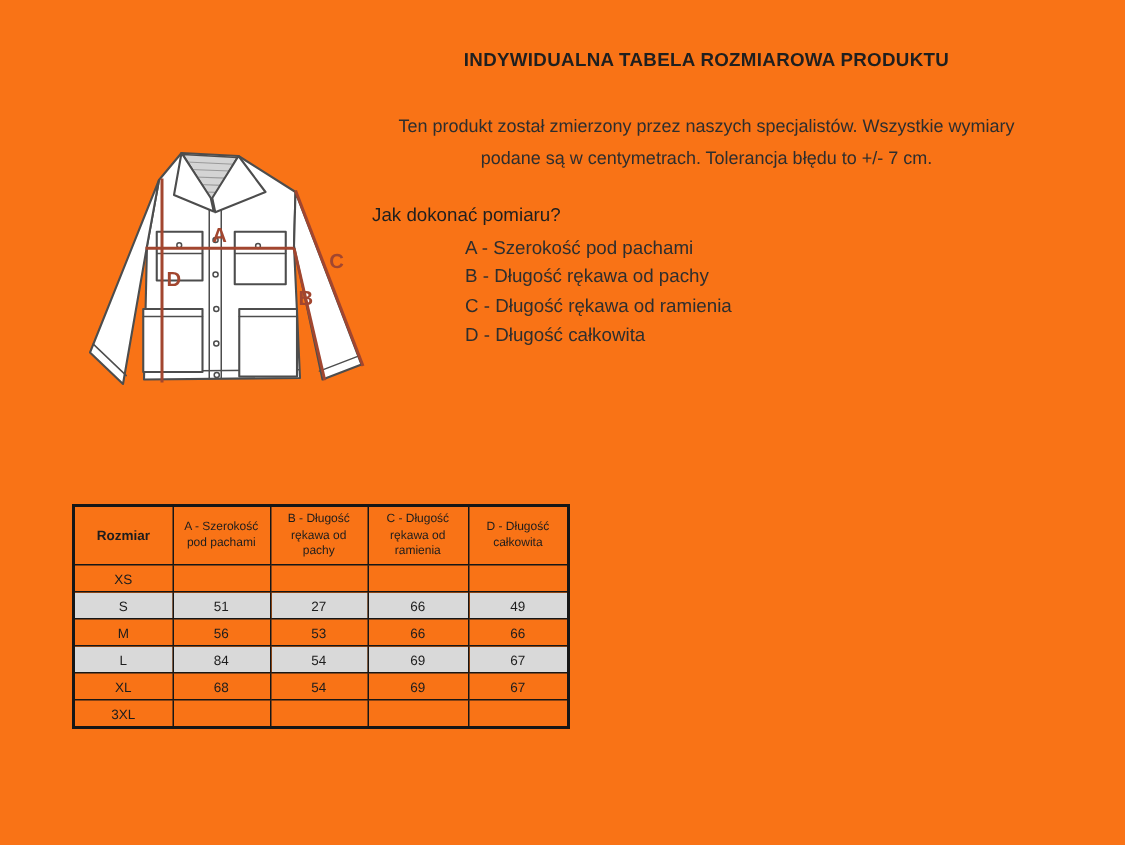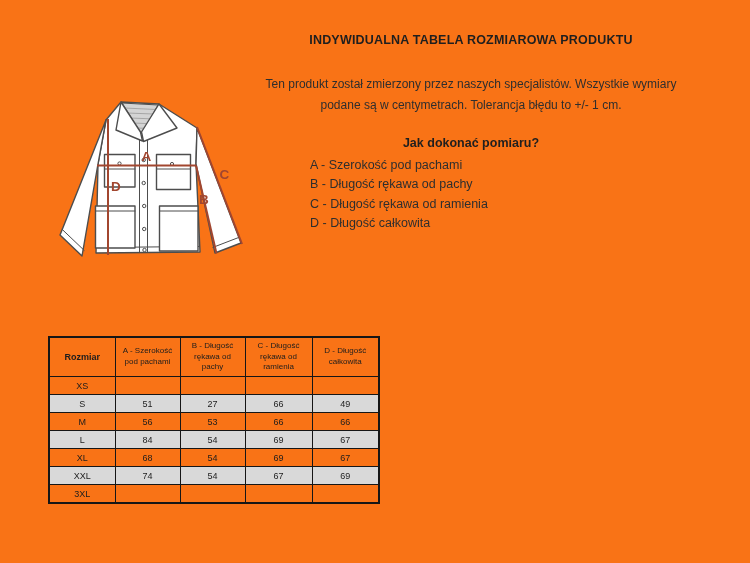--- a/index.html
+++ b/index.html
@@ -42,24 +42,24 @@
   }
 
   
   .guide{
     position:absolute;
     left:248px; top:135px;
     width:446px;
   }
   .guide-heading{
     margin:0 0 5px 0;
-    text-align:center;
+    text-align:left;
     font-size:12.5px;
     line-height:16px;
-    font-weight:bold;
+    font-weight:normal;
     color:#1f1f1f;
   }
   .guide-list{
     list-style:none;
     margin:0;
     padding:0 0 0 62px;
     font-size:12.5px;
     line-height:19.3px;
     color:#2e2e2e;
   }
@@ -123,21 +123,21 @@
 </style>
 </head>
 <body>
 
 <div class="page">
 
   <div class="doc-header">
     <h1 class="doc-title">INDYWIDUALNA TABELA ROZMIAROWA PRODUKTU</h1>
     <p class="doc-intro">
       <span>Ten produkt został zmierzony przez naszych specjalistów. Wszystkie wymiary</span><br>
-      <span>podane są w centymetrach. Tolerancja błędu to +/- 1 cm.</span>
+      <span>podane są w centymetrach. Tolerancja błędu to +/- 7 cm.</span>
     </p>
   </div>
 
   <div class="diagram">
     <svg viewBox="0 0 200 182" xmlns="http://www.w3.org/2000/svg">
 
       <polygon class="sketch" points="51,30 66,12 104,14 142,38 141,74 145,162 41,163 43,74"></polygon>
 
       <line class="sketch-thin" x1="42" y1="157.5" x2="144" y2="156.5"></line>
 
@@ -244,27 +244,20 @@
         <td>69</td>
         <td>67</td>
       </tr>
       <tr>
         <th>XL</th>
         <td>68</td>
         <td>54</td>
         <td>69</td>
         <td>67</td>
       </tr>
-      <tr class="shaded">
-        <th>XXL</th>
-        <td>74</td>
-        <td>54</td>
-        <td>67</td>
-        <td>69</td>
-      </tr>
       <tr>
         <th>3XL</th>
         <td></td>
         <td></td>
         <td></td>
         <td></td>
       </tr>
     </tbody>
   </table>
 

